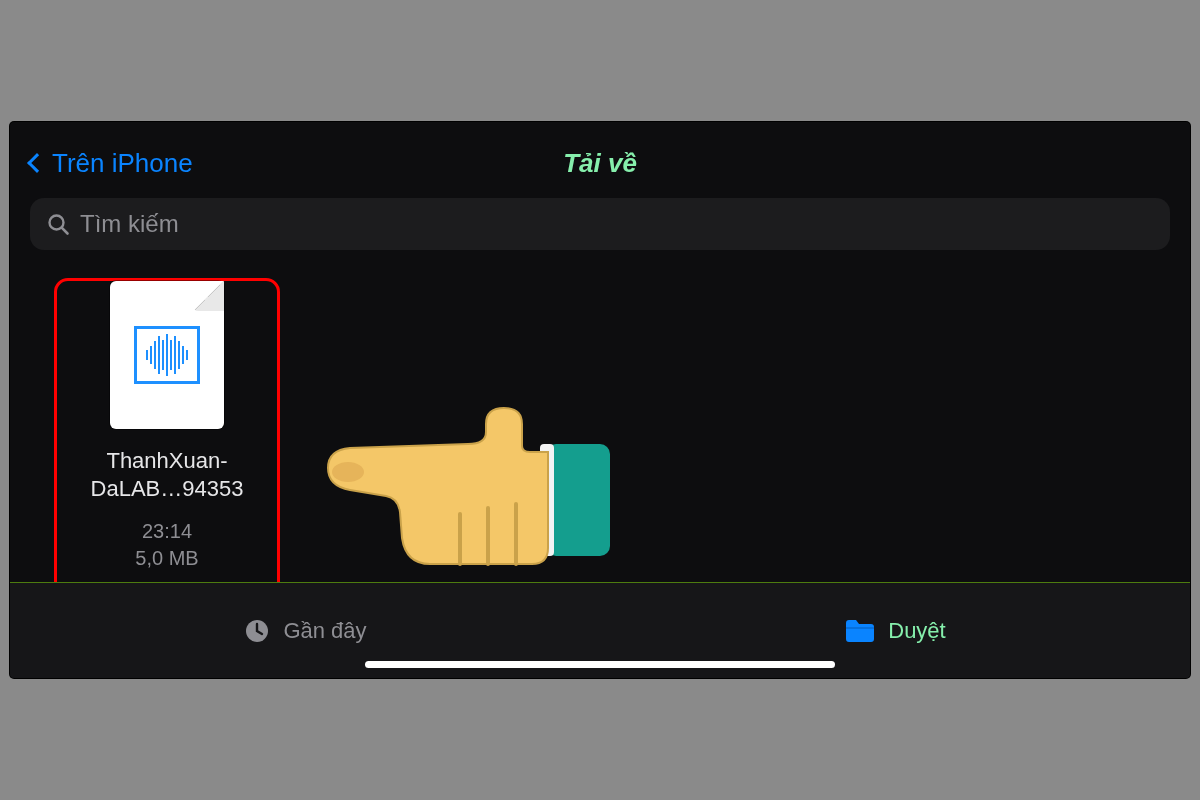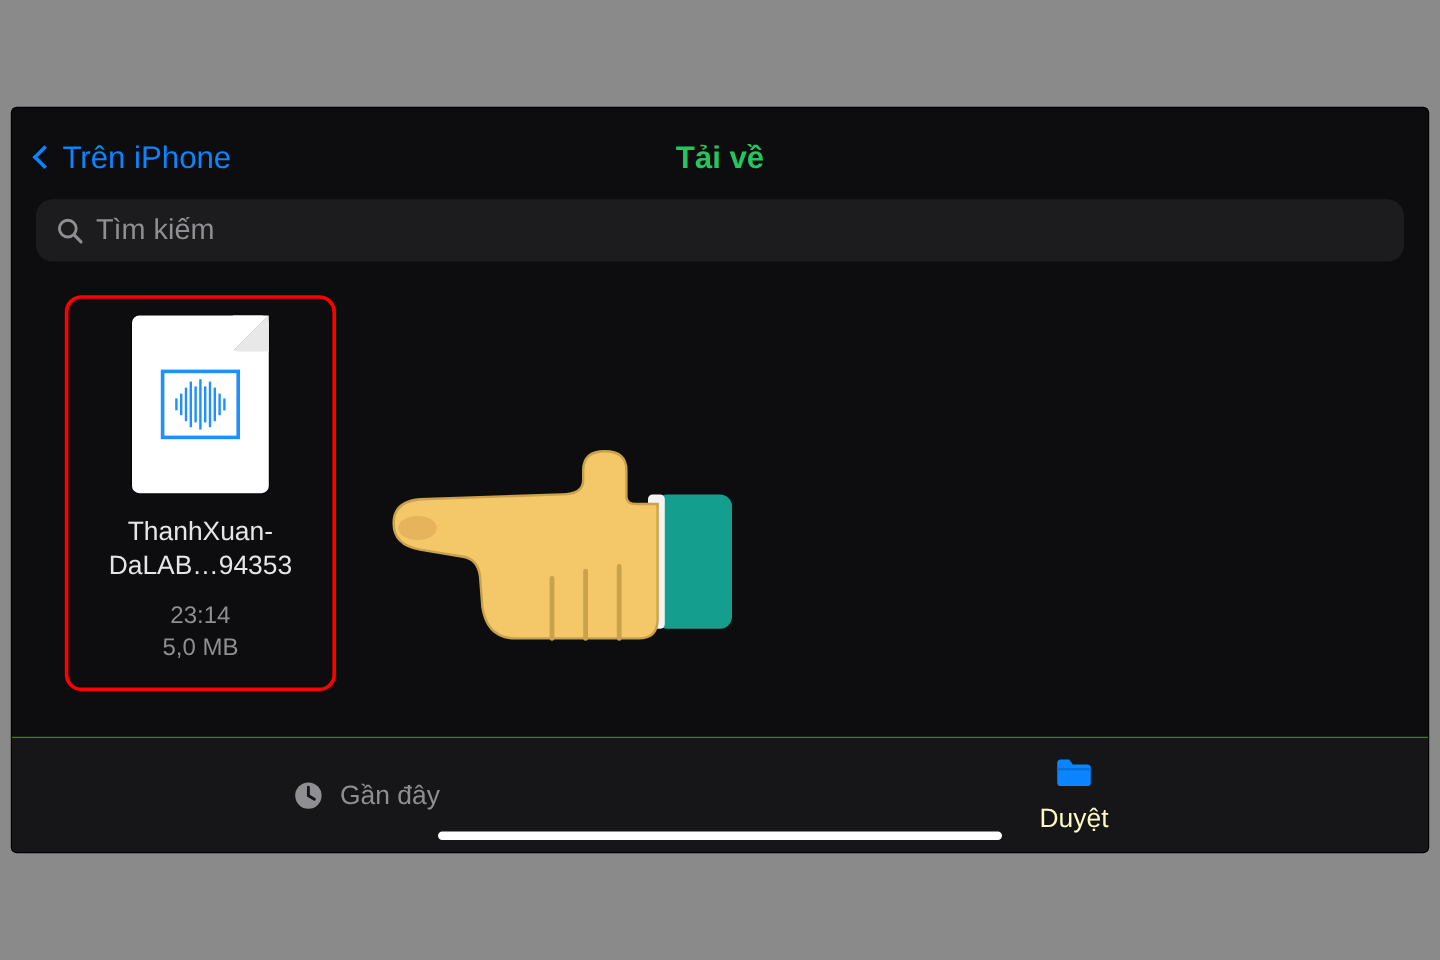--- a/index.html
+++ b/index.html
@@ -6,21 +6,21 @@
   html, body { width: 1200px; height: 800px; overflow: hidden; }
   body {
     background: #8a8a8a;
     font-family: -apple-system, "SF Pro Text", "Helvetica Neue", Arial, sans-serif;
     display: flex;
     align-items: center;
     justify-content: center;
   }
   .device-frame {
     width: 1180px;
-    height: 620px;
+    height: 556px;
     background: #0d0d0f;
     border-radius: 4px;
     box-shadow: 0 0 0 1px #000;
     position: relative;
     overflow: hidden;
     display: flex;
     flex-direction: column;
   }
 
   
@@ -46,23 +46,24 @@
     width: 14px; height: 14px;
     border-left: 3.5px solid #0a84ff;
     border-bottom: 3.5px solid #0a84ff;
     transform: rotate(45deg);
     margin-right: 2px;
   }
   .nav-title {
     position: absolute;
     left: 50%;
     transform: translateX(-50%);
-    color: #22c55e;
+    color: #86efac;
     font-size: 26px;
     font-weight: 600;
+    font-style: italic;
   }
 
   
   .search-wrap {
     padding: 6px 20px 18px 20px;
   }
   .search-field {
     width: 100%;
     height: 52px;
     background: #1c1c1e;
@@ -96,21 +97,20 @@
     position: absolute;
     left: 44px;
     top: 10px;
     width: 226px;
     height: 330px;
     border: 3px solid #ff0000;
     border-radius: 14px;
     display: flex;
     flex-direction: column;
     align-items: center;
-    padding-top: 14px;
     cursor: pointer;
   }
 
   
   .doc-icon {
     width: 114px;
     height: 148px;
     background: #ffffff;
     border-radius: 6px;
     position: relative;
@@ -178,21 +178,21 @@
   .tab {
     flex: 1;
     display: flex;
     align-items: center;
     justify-content: center;
     gap: 12px;
     font-size: 22px;
     cursor: pointer;
   }
   .tab.inactive { color: #8e8e93; }
-  .tab.active   { color: #fef9c3; flex-direction: column; }
+  .tab.active   { color: #86efac; }
   .tab svg { display: block; }
 
   .home-indicator {
     position: absolute;
     bottom: 10px;
     left: 50%;
     transform: translateX(-50%);
     width: 470px;
     height: 7px;
     background: #ffffff;

